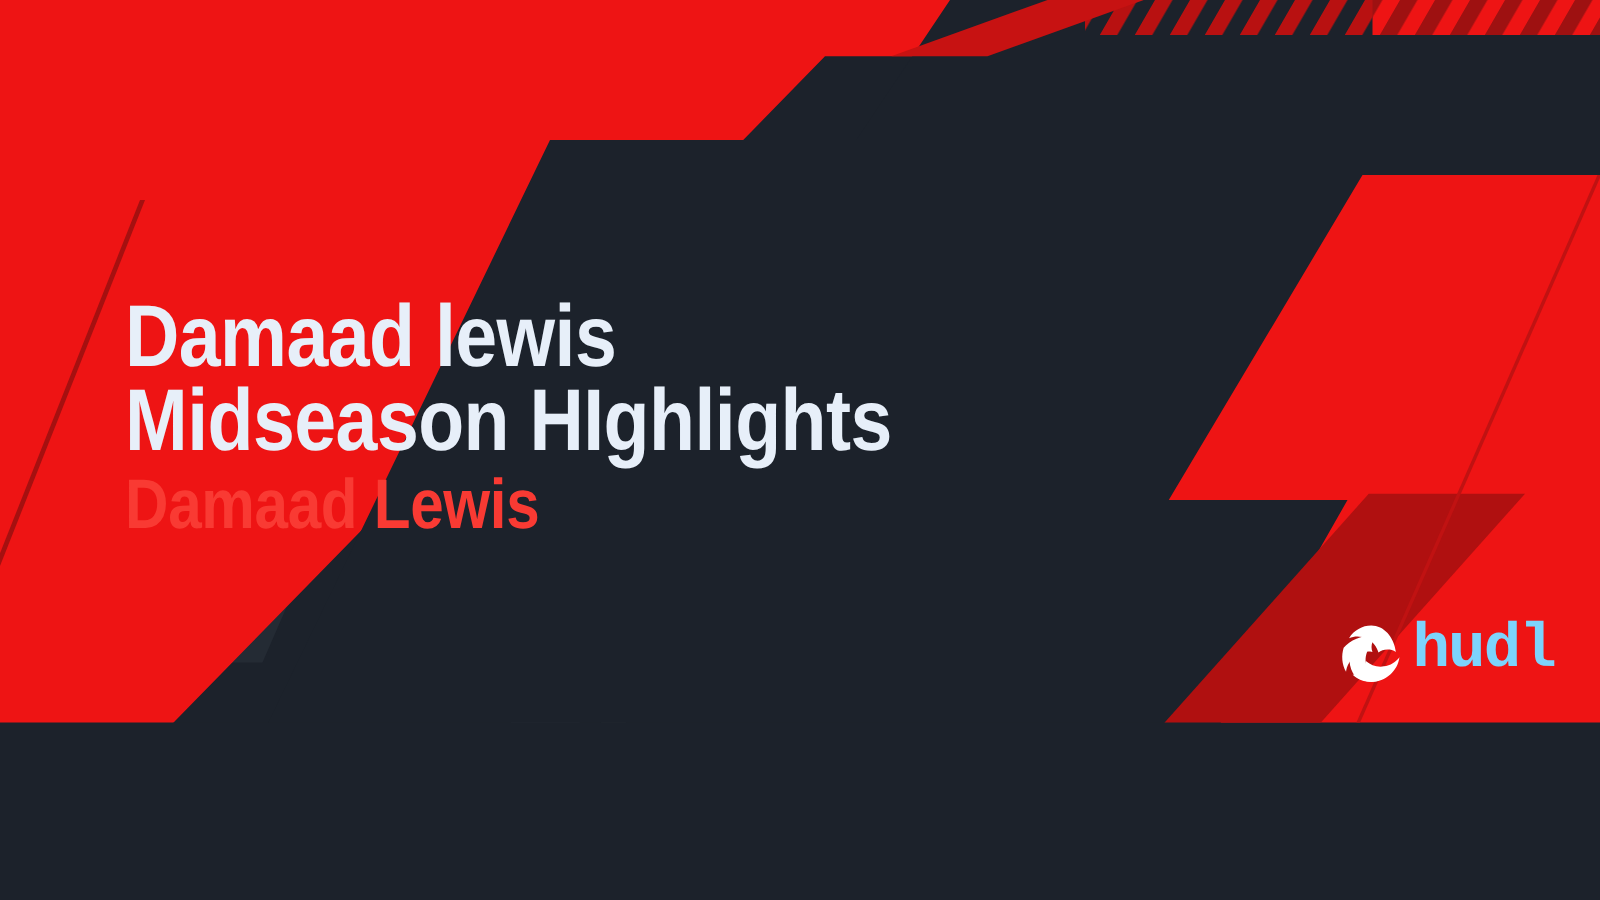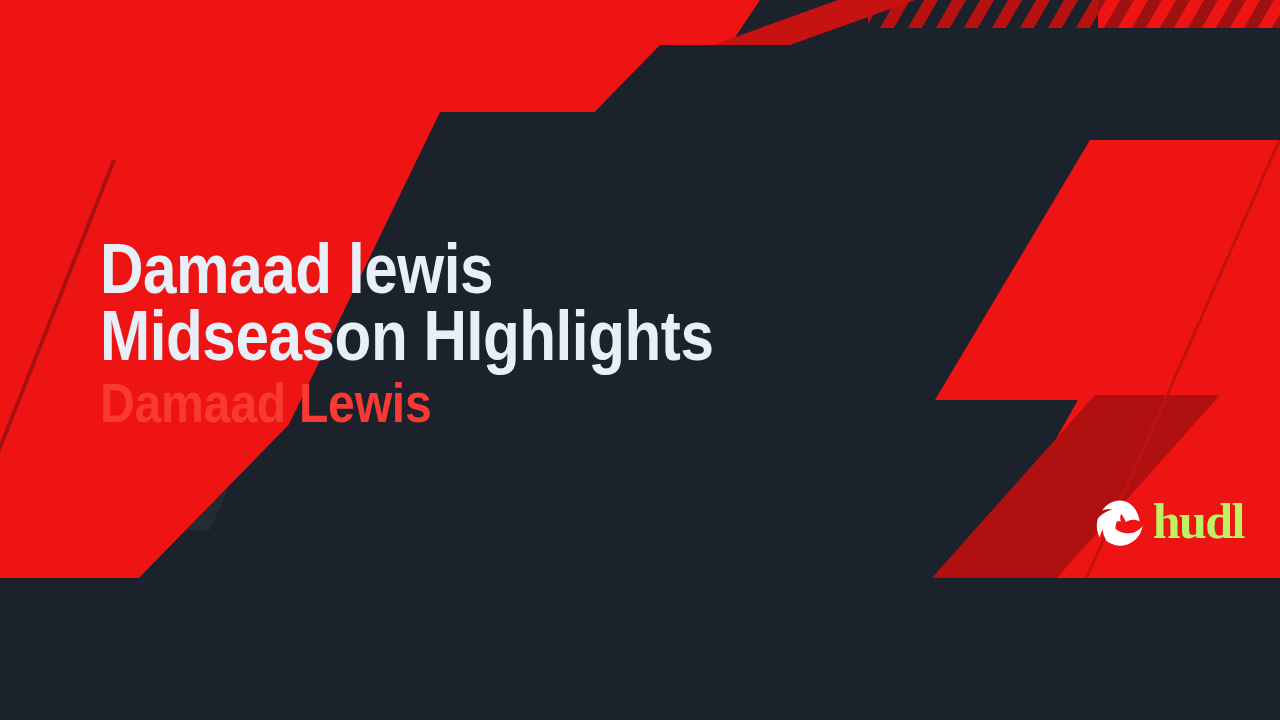--- a/index.html
+++ b/index.html
@@ -54,25 +54,25 @@
     position:absolute;
     right:36px;
     bottom:30px;
     display:flex;
     align-items:center;
     gap:9px;
     z-index:50;
   }
   #hudl-logo .mark{width:48px;height:48px;display:block;}
   #hudl-logo .wordmark{
-    font-family:Liberation Serif, serif;
+    font-family:Liberation Mono, monospace;
     font-weight:700;
     font-size:50px;
     line-height:1;
-    color:#bef264;
+    color:#7dd3fc;
     letter-spacing:-1.5px;
     transform:translateY(-2px);
   }
 </style>
 </head>
 <body>
 
 <div id="card">
 
   <svg class="layer" viewBox="0 0 1280 720" width="1280" height="720" preserveAspectRatio="none">

